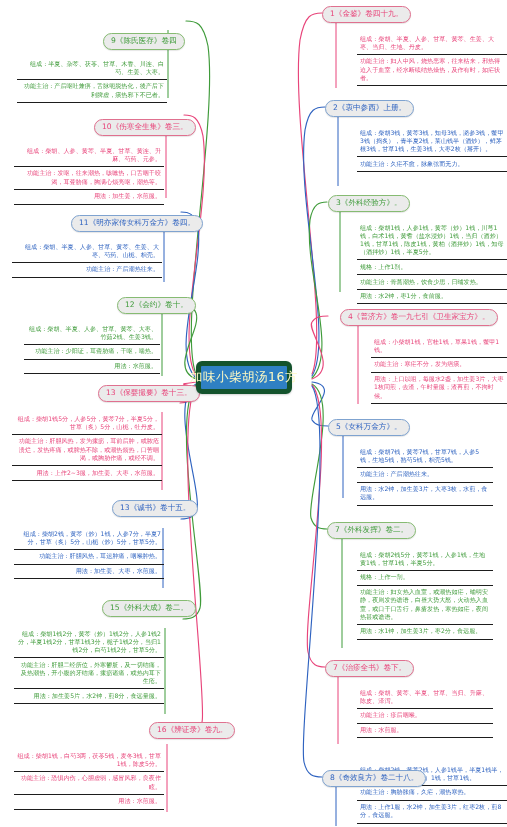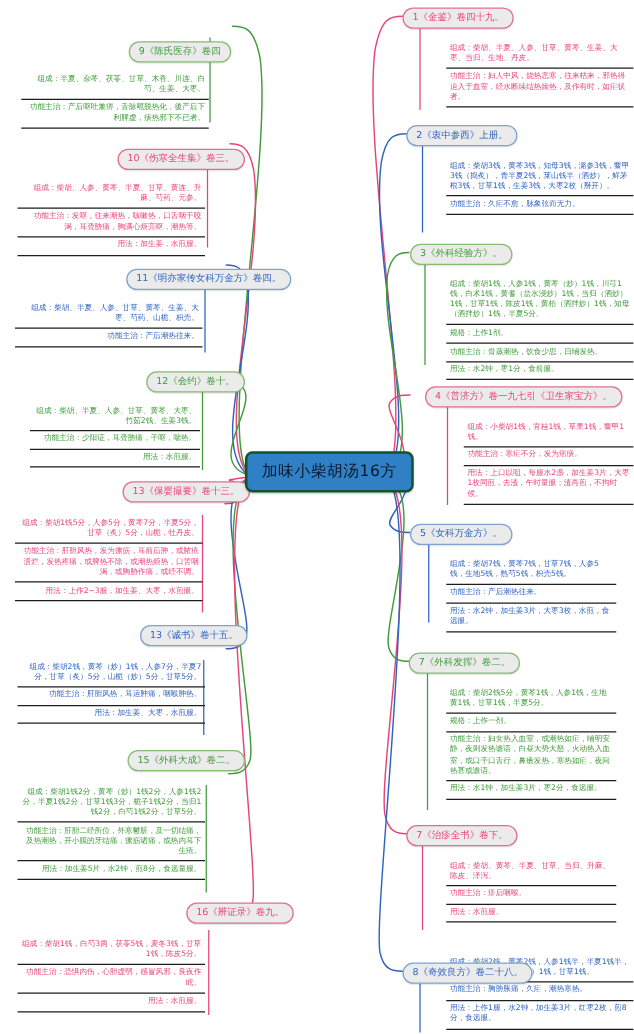--- a/index.html
+++ b/index.html
@@ -23,26 +23,26 @@
     left: 0; top: 0;
     width: 507px; height: 827px;
     pointer-events: none;
   }
 
   
   .root-node {
     position: absolute;
     left: 196px;
     top: 361px;
-    width: 135px;
+    width: 96px;
     height: 33px;
     background: #2f80c4;
-    border: 2px solid #14532d;
+    border: 5px solid #14532d;
     border-radius: 6px;
-    color: #0f172a;
+    color: #fef9c3;
     font-size: 12.5px;
     letter-spacing: .5px;
     display: flex;
     align-items: center;
     justify-content: center;
     z-index: 30;
     box-shadow: 0 1px 2px rgba(0,0,0,.18);
     white-space: nowrap;
   }
 
@@ -245,21 +245,21 @@
       <span class="pill-txt">10《伤寒全生集》卷三。</span>
     </div>
     <div class="details wide ra" style="left:14px; top:144px;">
       <div class="row">组成：柴胡、人参、黄芩、半夏、甘草、黄连、升麻、芍药、元参。</div>
       <div class="row">功能主治：发呕，往来潮热，咳嗽热，口舌咽干咬渴，耳聋胁痛，胸满心烦亮呕，潮热等。</div>
       <div class="row">用法：加生姜，水煎服。</div>
     </div>
   </div>
 
   <div class="c-blue">
-    <div class="pill" style="left:71px; top:215px;margin-left:30px;">
+    <div class="pill" style="left:71px; top:215px;">
       <span class="pill-txt">11《明亦家传女科万金方》卷四。</span>
     </div>
     <div class="details wide ra" style="left:12px; top:240px;">
       <div class="row">组成：柴胡、半夏、人参、甘草、黄芩、生姜、大枣、芍药、山栀、枳壳。</div>
       <div class="row">功能主治：产后潮热往来。</div>
     </div>
   </div>
 
   <div class="c-green">
     <div class="pill" style="left:117px; top:297px;">

